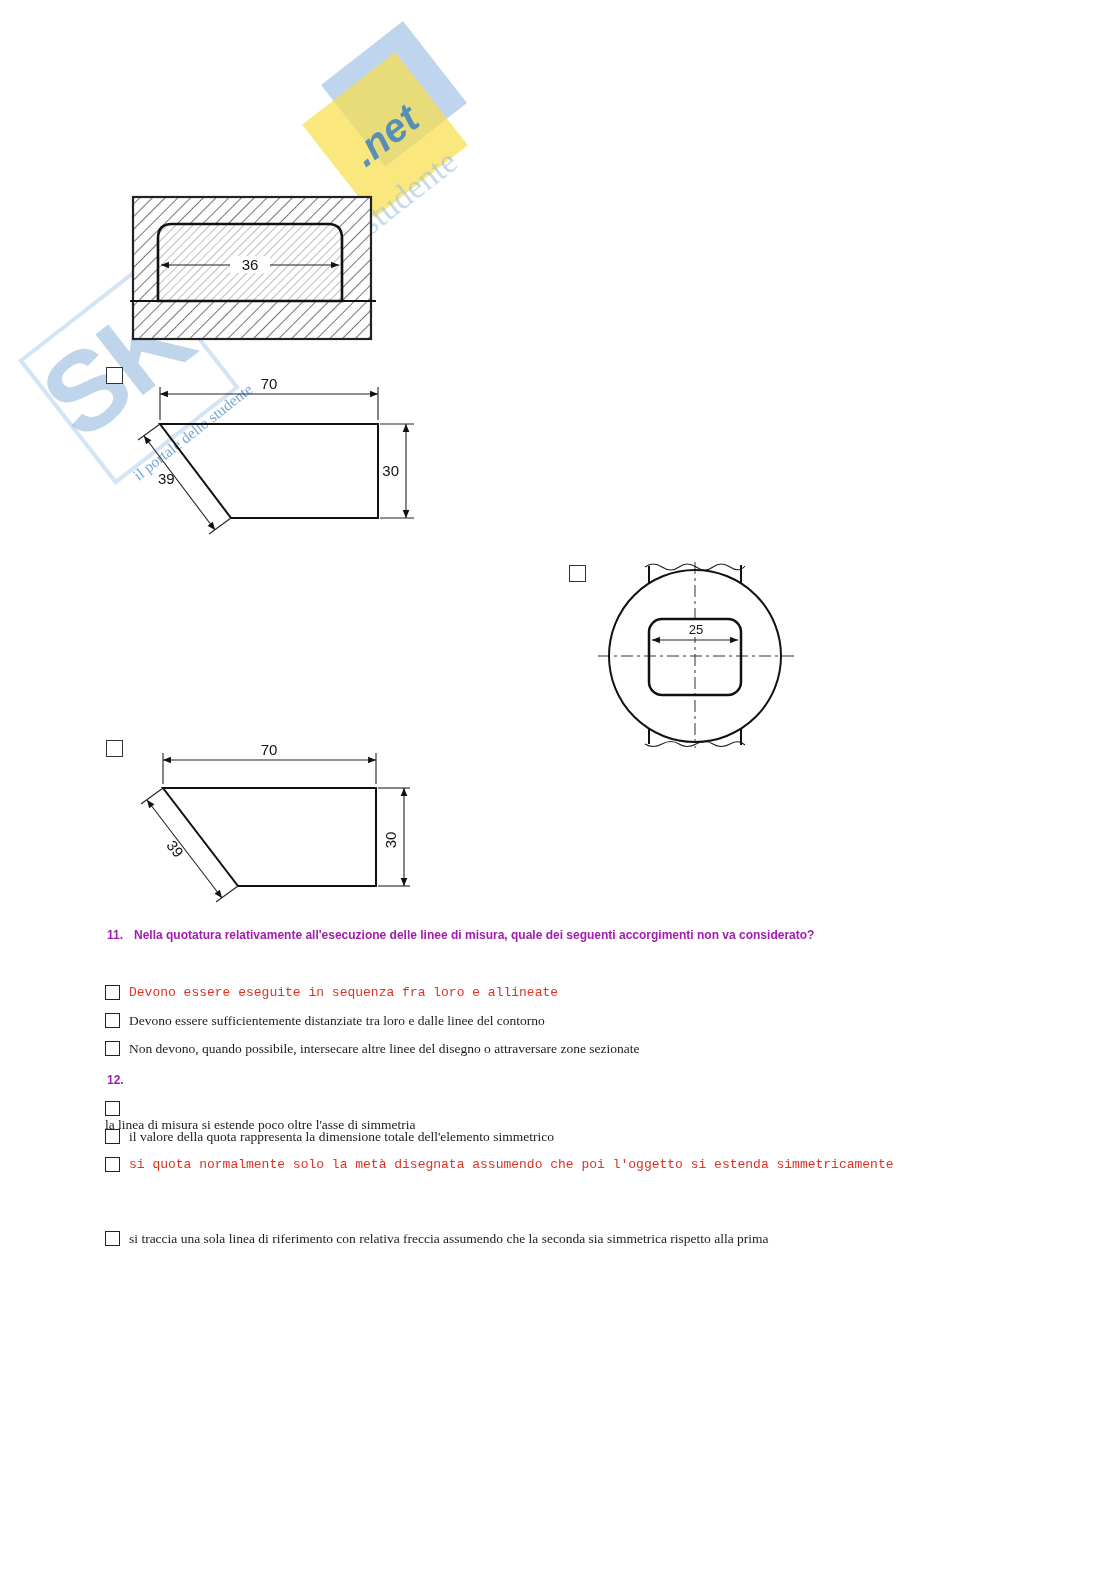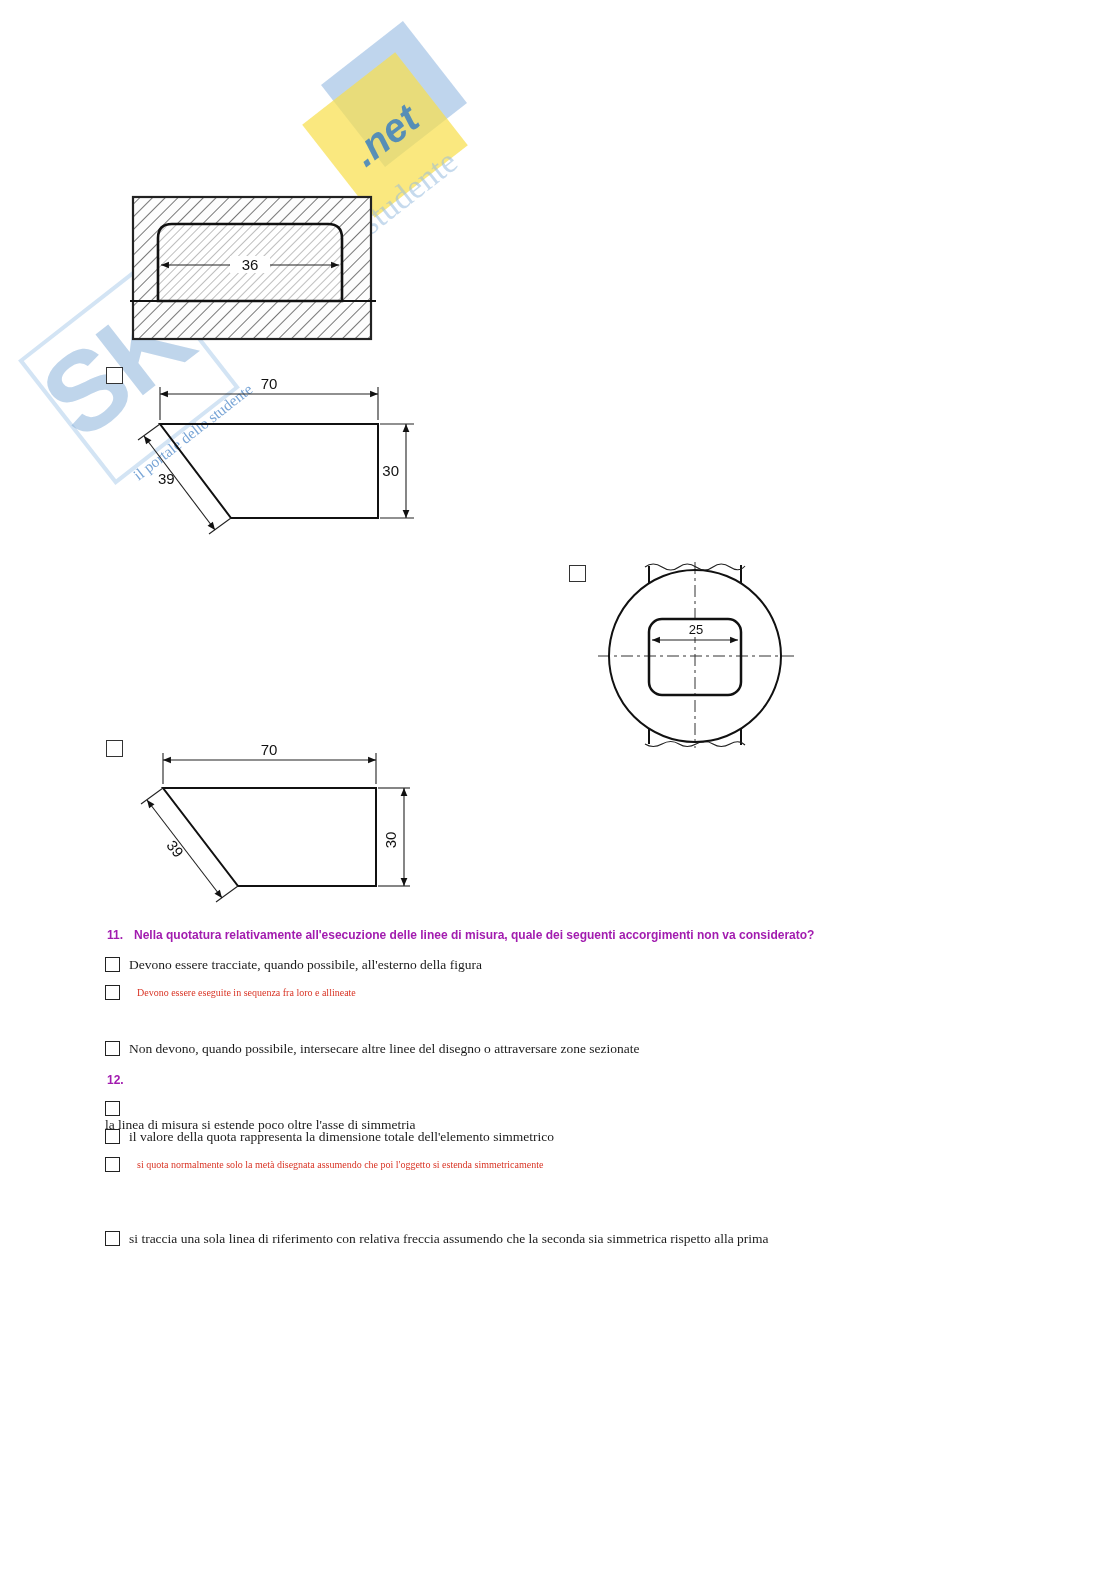--- a/index.html
+++ b/index.html
@@ -40,21 +40,21 @@
   .figbox{position:absolute;width:15px;height:15px;border:1.6px solid #333;background:#fff;z-index:3;}
 
   
   .q-header{position:absolute;left:107px;width:940px;display:flex;z-index:2;
             font-family:"Liberation Sans",sans-serif;font-weight:bold;font-size:12px;color:#a21caf;}
   .q-num{width:27px;flex:0 0 27px;}
   .opt-row{position:absolute;left:105px;width:960px;display:flex;align-items:flex-start;z-index:2;}
   .checkbox{flex:0 0 13px;width:13px;height:13px;border:1.4px solid #222;background:#fff;
             margin-right:9px;margin-top:1px;}
   .opt-text{font-family:"Liberation Serif",serif;font-size:13.5px;color:#1b1b1b;line-height:17px;}
-  .opt-text.red{font-family:Liberation Serif, serif;font-size:10px;margin-left:8px;}
+  .opt-text.red{font-family:Liberation Mono, monospace;font-size:13px;}
 </style>
 </head>
 <body>
 
 <div class="page">
 
   <div class="wm">
     <div class="wm-diamond"></div>
     <div class="wm-sk">SK</div>
     <div class="wm-bluesq"></div>
@@ -170,27 +170,27 @@
       <line x1="122" y1="146" x2="100" y2="162" class="thin"></line>
       <line x1="31" y1="60" x2="106" y2="158" class="thin" marker-start="url(#arrB)" marker-end="url(#arrB)"></line>
       <text x="55" y="112" text-anchor="middle" class="dim" transform="rotate(52 55 112)">39</text>
     </svg>
   </div>
 
   <div class="q-header" style="top:928px;">
     <span class="q-num">11.</span>
     <span class="q-text">Nella quotatura relativamente all'esecuzione delle linee di misura, quale dei seguenti accorgimenti non va considerato?</span>
   </div>
-  <div class="opt-row" style="top:956px;">
-    <span class="checkbox"></span>
-    <span class="opt-text">Devono essere tracciate, quando possibile, all'esterno della figura</span>
-  </div>
   <div class="opt-row" style="top:984px;">
     <span class="checkbox"></span>
     <span class="opt-text red" style="color: rgb(217, 52, 37);">Devono essere eseguite in sequenza fra loro e allineate</span>
+  </div>
+  <div class="opt-row" style="top:1012px;">
+    <span class="checkbox"></span>
+    <span class="opt-text">Devono essere sufficientemente distanziate tra loro e dalle linee del contorno</span>
   </div>
   <div class="opt-row" style="top:1040px;">
     <span class="checkbox"></span>
     <span class="opt-text">Non devono, quando possibile, intersecare altre linee del disegno o attraversare zone sezionate</span>
   </div>
 
   <div class="q-header" style="top:1073px;">
     <span class="q-num">12.</span>
   </div>
   <div class="opt-row" style="top:1100px;flex-direction:column;">

